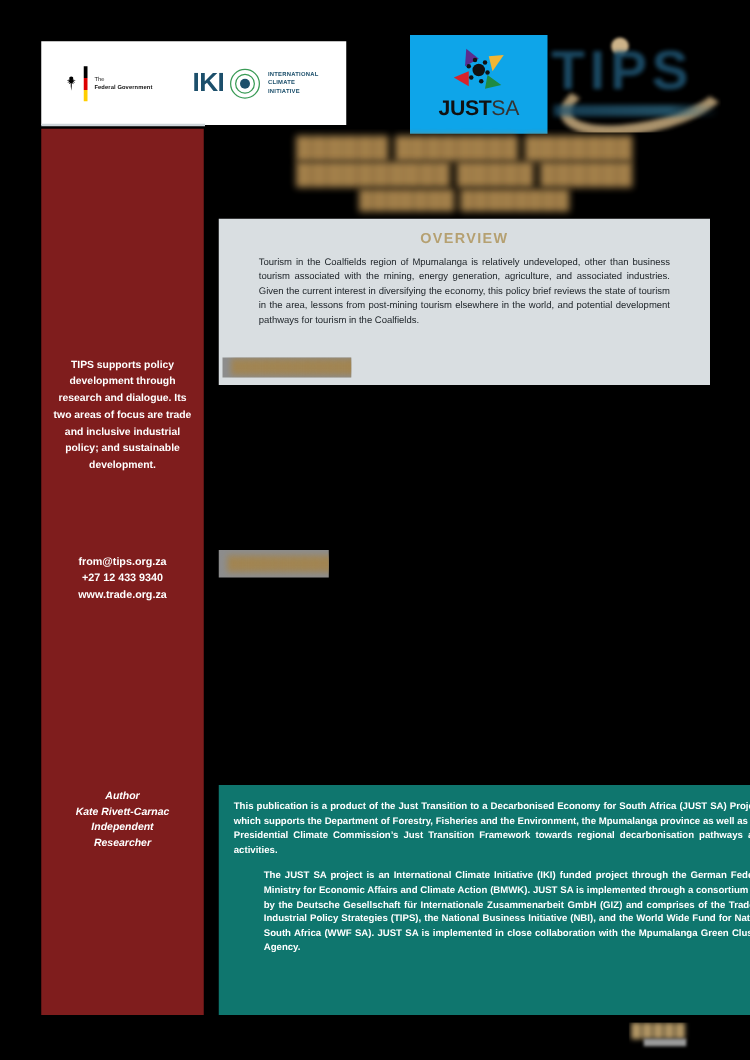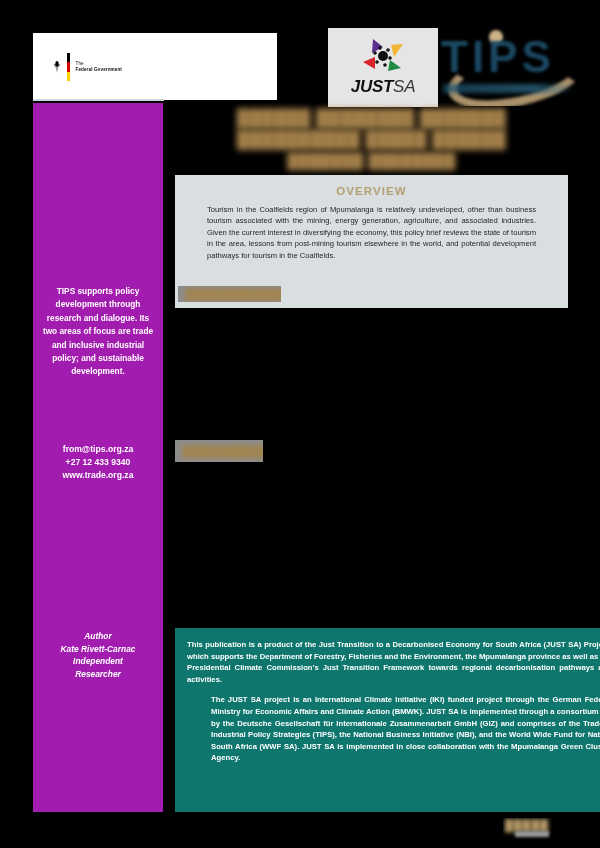--- a/index.html
+++ b/index.html
@@ -86,26 +86,25 @@
     line-height: 6.2px;
     font-weight: 700;
     color: #1c4f6b;
     letter-spacing: .2px;
   }
 
   #logo-band-justsa {
     position: absolute;
     left: 328px; top: 28px;
     width: 110px; height: 79px;
-    background: #e5e5e5;
+    background: #0ea5e9;
     display: flex;
     flex-direction: column;
     align-items: center;
     justify-content: center;
-    font-style: italic;
   }
   #justsa-mark {
     width: 46px; height: 38px;
     position: relative;
     margin-bottom: 1px;
   }
   #justsa-word {
     font-size: 17px;
     font-weight: 800;
     letter-spacing: -0.3px;
@@ -224,21 +223,21 @@
     white-space: nowrap;
   }
   #heading-block-1 { left: 178px; top: 286px; width: 103px; height: 16px; }
   #heading-block-2 { left: 175px; top: 440px; width: 88px; height: 22px; }
 
   
   #sidebar {
     position: absolute;
     left: 33px; top: 103px;
     width: 130px; height: 709px;
-    background: #a21caf;
+    background: #7f1d1d;
   }
   #sidebar-blurb {
     position: absolute;
     left: 6px; top: 182px;
     width: 118px;
     color: #ffffff;
     font-size: 8.3px;
     line-height: 13.4px;
     font-weight: 700;
     text-align: center;
@@ -327,20 +326,33 @@
         <path d="M6 1.2c1 0 1.6.6 1.6 1.3 0 .4-.2.7-.5.9l2.6.9-2.3.3 1.8 1.5-2.1-.5.9 1.8-1.6-1.1V9l-.4 3.6L5.6 9V6.3L4 7.4l.9-1.8-2.1.5L4.6 4.6 2.3 4.3l2.6-.9c-.3-.2-.5-.5-.5-.9C4.4 1.8 5 1.2 6 1.2z" fill="#000"></path>
       </svg>
     </div>
     <div class="flag-bar"></div>
     <div class="fedgov-text">
       <div class="l1">The</div>
       <div>Federal Government</div>
     </div>
   </div>
 
+  <div id="iki-logo">
+    <div class="iki-word">IKI</div>
+    <div class="iki-mark">
+      <div class="ring r1"></div>
+      <div class="ring r2"></div>
+      <div class="dot"></div>
+    </div>
+    <div class="iki-text">
+      <div>INTERNATIONAL</div>
+      <div>CLIMATE</div>
+      <div>INITIATIVE</div>
+    </div>
+  </div>
 </div>
 
 <div id="rule-left"></div>
 
 <div id="logo-band-justsa">
   <div id="justsa-mark">
     <svg width="46" height="38" viewBox="0 0 46 38" aria-hidden="true">
       <polygon points="13,1 23,9 12,15" fill="#5b2d8e"></polygon>
       <polygon points="43,6 31,7 34,19" fill="#f2b634"></polygon>
       <polygon points="3,24 15,19 15,31" fill="#d8232a"></polygon>

